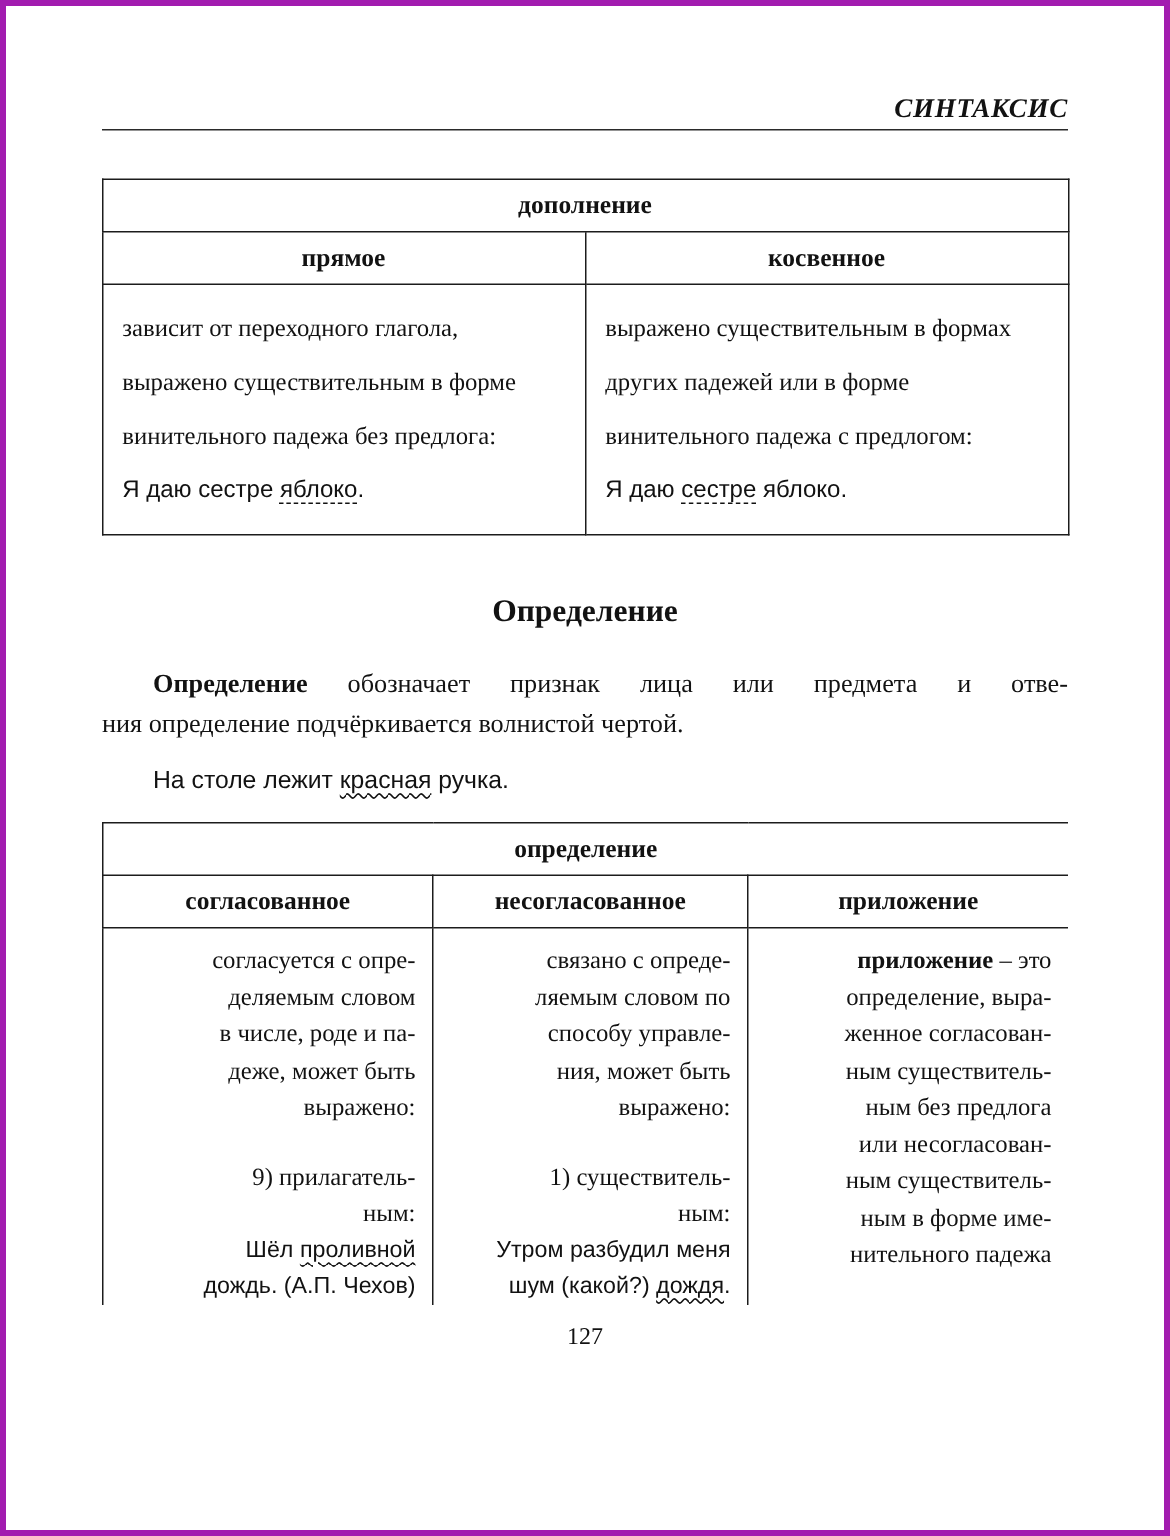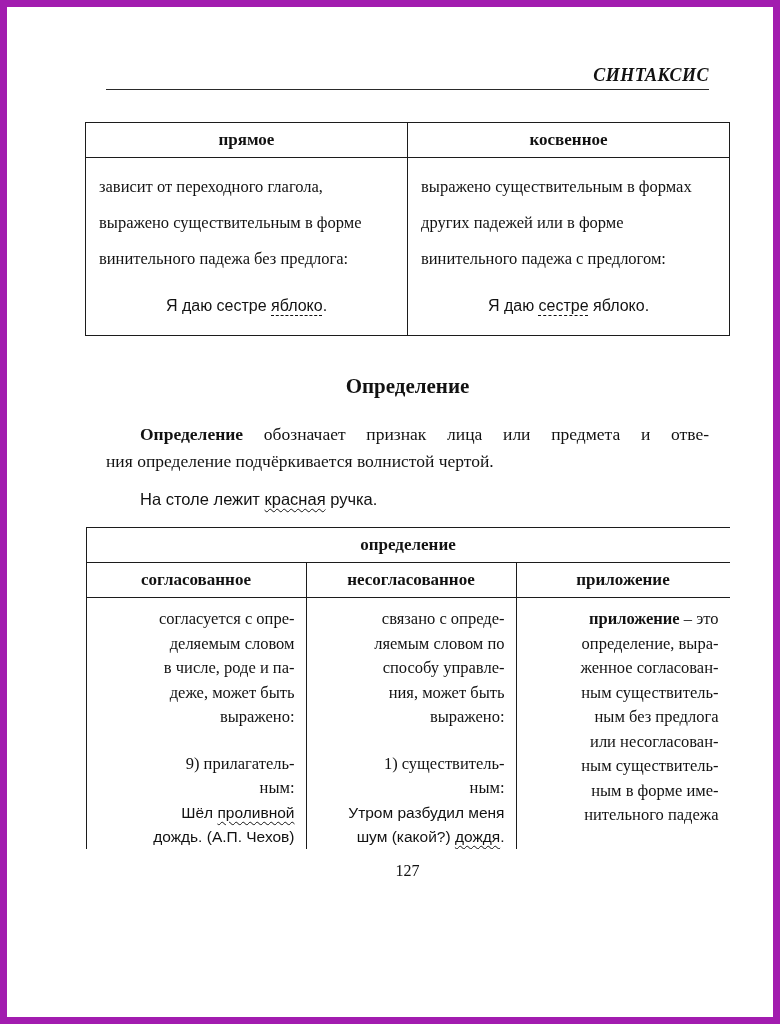--- a/index.html
+++ b/index.html
@@ -6,23 +6,22 @@
   html,body { background:#ffffff; }
   body {
     width:780px; height:1024px;
     font-family:"Liberation Serif", serif;
     color:#121212;
   }
   .page {
     position:relative;
     width:780px; height:1024px;
     background:#fff;
-    border:7px solid #a21caf;
+    border:4px solid #a21caf;
     overflow:hidden;
-    padding-left:35px;
   }
   
   .hdr {
     margin:58px 64px 0 64px;
     border-bottom:1.6px solid #2a2a2a;
     display:flex; justify-content:flex-end;
     padding-bottom:3px;
   }
   .hdr-title {
     font-style:italic; font-weight:bold;
@@ -31,21 +30,21 @@
   
   .gtable { border-collapse:collapse; width:644px; margin:0 auto; table-layout:fixed; }
   .gtable td { border:1.6px solid #1c1c1c; vertical-align:top; }
   .ttl, .colh {
     text-align:center; font-weight:bold;
     font-size:17px; padding:7px 4px;
   }
   .cell { padding:11px 13px; font-size:16.5px; line-height:36px; }
   .example {
     font-family:"Liberation Sans", sans-serif;
-    font-size:16px; margin-top:11px;text-align:center;
+    font-size:16px; 
   }
   .u-dash {
     text-decoration:underline dashed;
     text-decoration-thickness:1.2px;
     text-underline-offset:4px;
   }
   .u-wavy {
     text-decoration:underline wavy;
     text-decoration-thickness:1px;
     text-underline-offset:3px;
@@ -84,20 +83,23 @@
   <div class="hdr">
     <span class="hdr-title">СИНТАКСИС</span>
   </div>
 
   <table class="gtable t1">
     <colgroup>
         <col style="width:322px">
         <col style="width:322px">
       </colgroup>
     <tbody>
+      <tr>
+        <td colspan="2" class="ttl">дополнение</td>
+      </tr>
       <tr>
         <td class="colh">прямое</td>
         <td class="colh">косвенное</td>
       </tr>
       <tr>
         <td class="cell">
           <div>зависит от переходного глагола, выражено существительным в форме винительного падежа без предлога:</div>
           <div class="example">
             <span>Я даю сестре </span><span class="u-dash">яблоко</span><span>.</span>
           </div>

